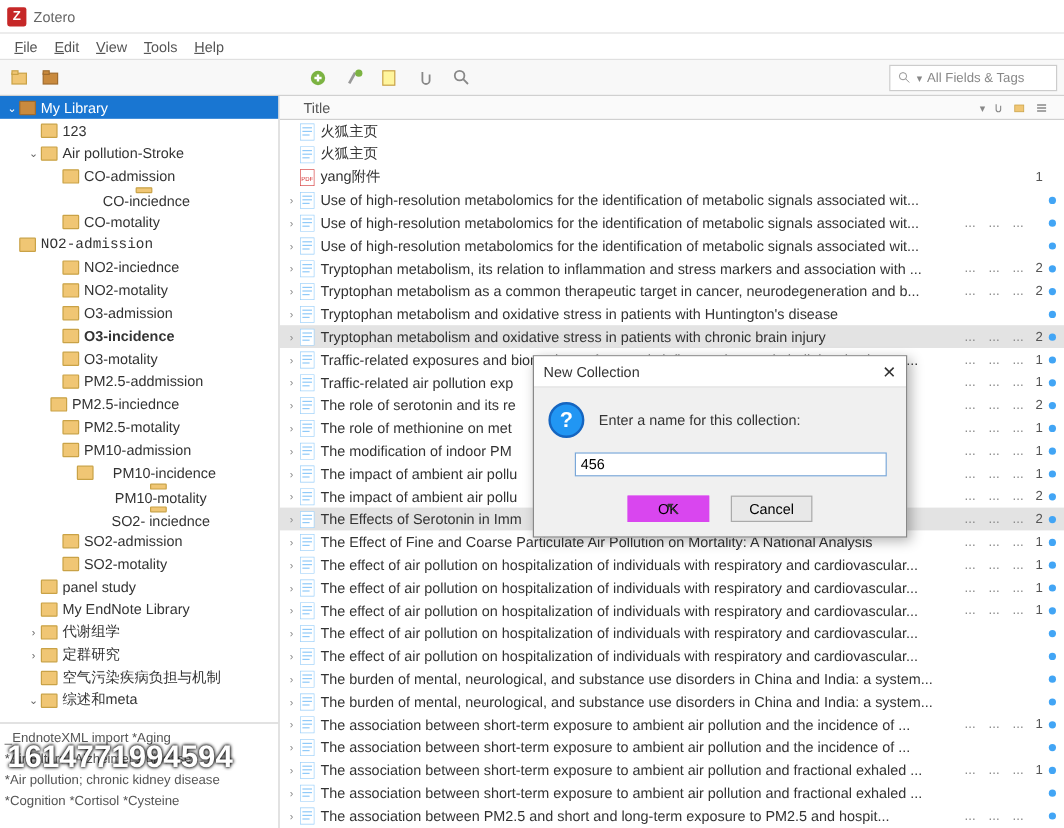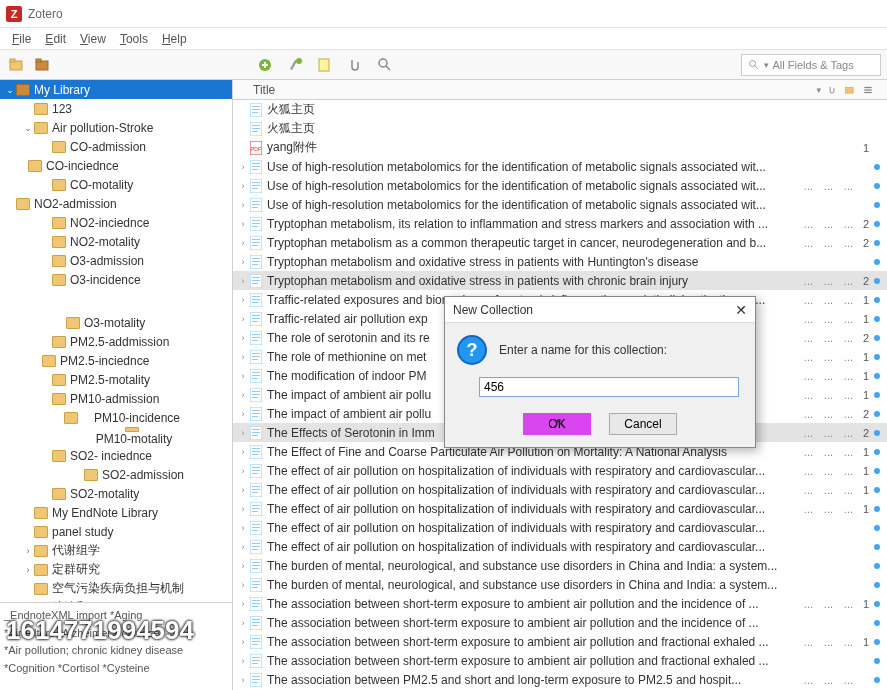--- a/index.html
+++ b/index.html
@@ -154,56 +154,56 @@
           <div class="tree-row" style="padding-left: 22px;">
             <span class="tw">⌄</span>
             <span class="folder"></span>
             <span>Air pollution-Stroke</span>
           </div>
           <div class="tree-row" style="padding-left: 40px;">
             <span class="tw"></span>
             <span class="folder"></span>
             <span>CO-admission</span>
           </div>
-          <div class="tree-row" style="padding-left: 16px;">
+          <div class="tree-row" style="padding-left: 16px; flex-direction: column;">
             <span class="tw"></span>
             <span class="folder"></span>
             <span>CO-inciednce</span>
           </div>
           <div class="tree-row" style="padding-left: 40px;">
             <span class="tw"></span>
             <span class="folder"></span>
             <span>CO-motality</span>
           </div>
-          <div class="tree-row" style="">
+          <div class="tree-row" style=" font-family: Liberation Mono, monospace;">
             <span class="tw"></span>
             <span class="folder"></span>
             <span>NO2-admission</span>
           </div>
           <div class="tree-row" style="padding-left: 40px;">
             <span class="tw"></span>
             <span class="folder"></span>
             <span>NO2-inciednce</span>
           </div>
           <div class="tree-row" style="padding-left: 40px;">
             <span class="tw"></span>
             <span class="folder"></span>
             <span>NO2-motality</span>
           </div>
           <div class="tree-row" style="padding-left: 40px;">
             <span class="tw"></span>
             <span class="folder"></span>
             <span>O3-admission</span>
           </div>
-          <div class="tree-row" style="padding-left: 40px;">
+          <div class="tree-row" style="padding-left: 40px; font-weight: bold;">
             <span class="tw"></span>
             <span class="folder"></span>
             <span>O3-incidence</span>
           </div>
-          <div class="tree-row" style="padding-left: 54px; margin-top: 24px;">
+          <div class="tree-row" style="padding-left: 40px;">
             <span class="tw"></span>
             <span class="folder"></span>
             <span>O3-motality</span>
           </div>
           <div class="tree-row" style="padding-left: 40px;">
             <span class="tw"></span>
             <span class="folder"></span>
             <span>PM2.5-addmission</span>
           </div>
           <div class="tree-row" style="padding-left: 30px;">
@@ -224,44 +224,44 @@
           <div class="tree-row" style="padding-left: 40px; gap: 12px;">
             <span class="tw"></span>
             <span class="folder"></span>
             <span>PM10-incidence</span>
           </div>
           <div class="tree-row" style="padding-left: 40px; flex-direction: column;">
             <span class="tw"></span>
             <span class="folder"></span>
             <span>PM10-motality</span>
           </div>
-          <div class="tree-row" style="padding-left: 40px;">
+          <div class="tree-row" style="padding-left: 40px; flex-direction: column;">
             <span class="tw"></span>
             <span class="folder"></span>
             <span>SO2- inciednce</span>
           </div>
-          <div class="tree-row" style="padding-left: 40px; margin-left: 32px;">
+          <div class="tree-row" style="padding-left: 40px;">
             <span class="tw"></span>
             <span class="folder"></span>
             <span>SO2-admission</span>
           </div>
           <div class="tree-row" style="padding-left: 40px;">
             <span class="tw"></span>
             <span class="folder"></span>
             <span>SO2-motality</span>
           </div>
           <div class="tree-row" style="padding-left: 22px;">
             <span class="tw"></span>
             <span class="folder"></span>
+            <span>panel study</span>
+          </div>
+          <div class="tree-row" style="padding-left: 22px;">
+            <span class="tw"></span>
+            <span class="folder"></span>
             <span>My EndNote Library</span>
-          </div>
-          <div class="tree-row" style="padding-left: 22px;">
-            <span class="tw"></span>
-            <span class="folder"></span>
-            <span>panel study</span>
           </div>
           <div class="tree-row" style="padding-left: 22px;">
             <span class="tw">›</span>
             <span class="folder"></span>
             <span>代谢组学</span>
           </div>
           <div class="tree-row" style="padding-left: 22px;">
             <span class="tw">›</span>
             <span class="folder"></span>
             <span>定群研究</span>

